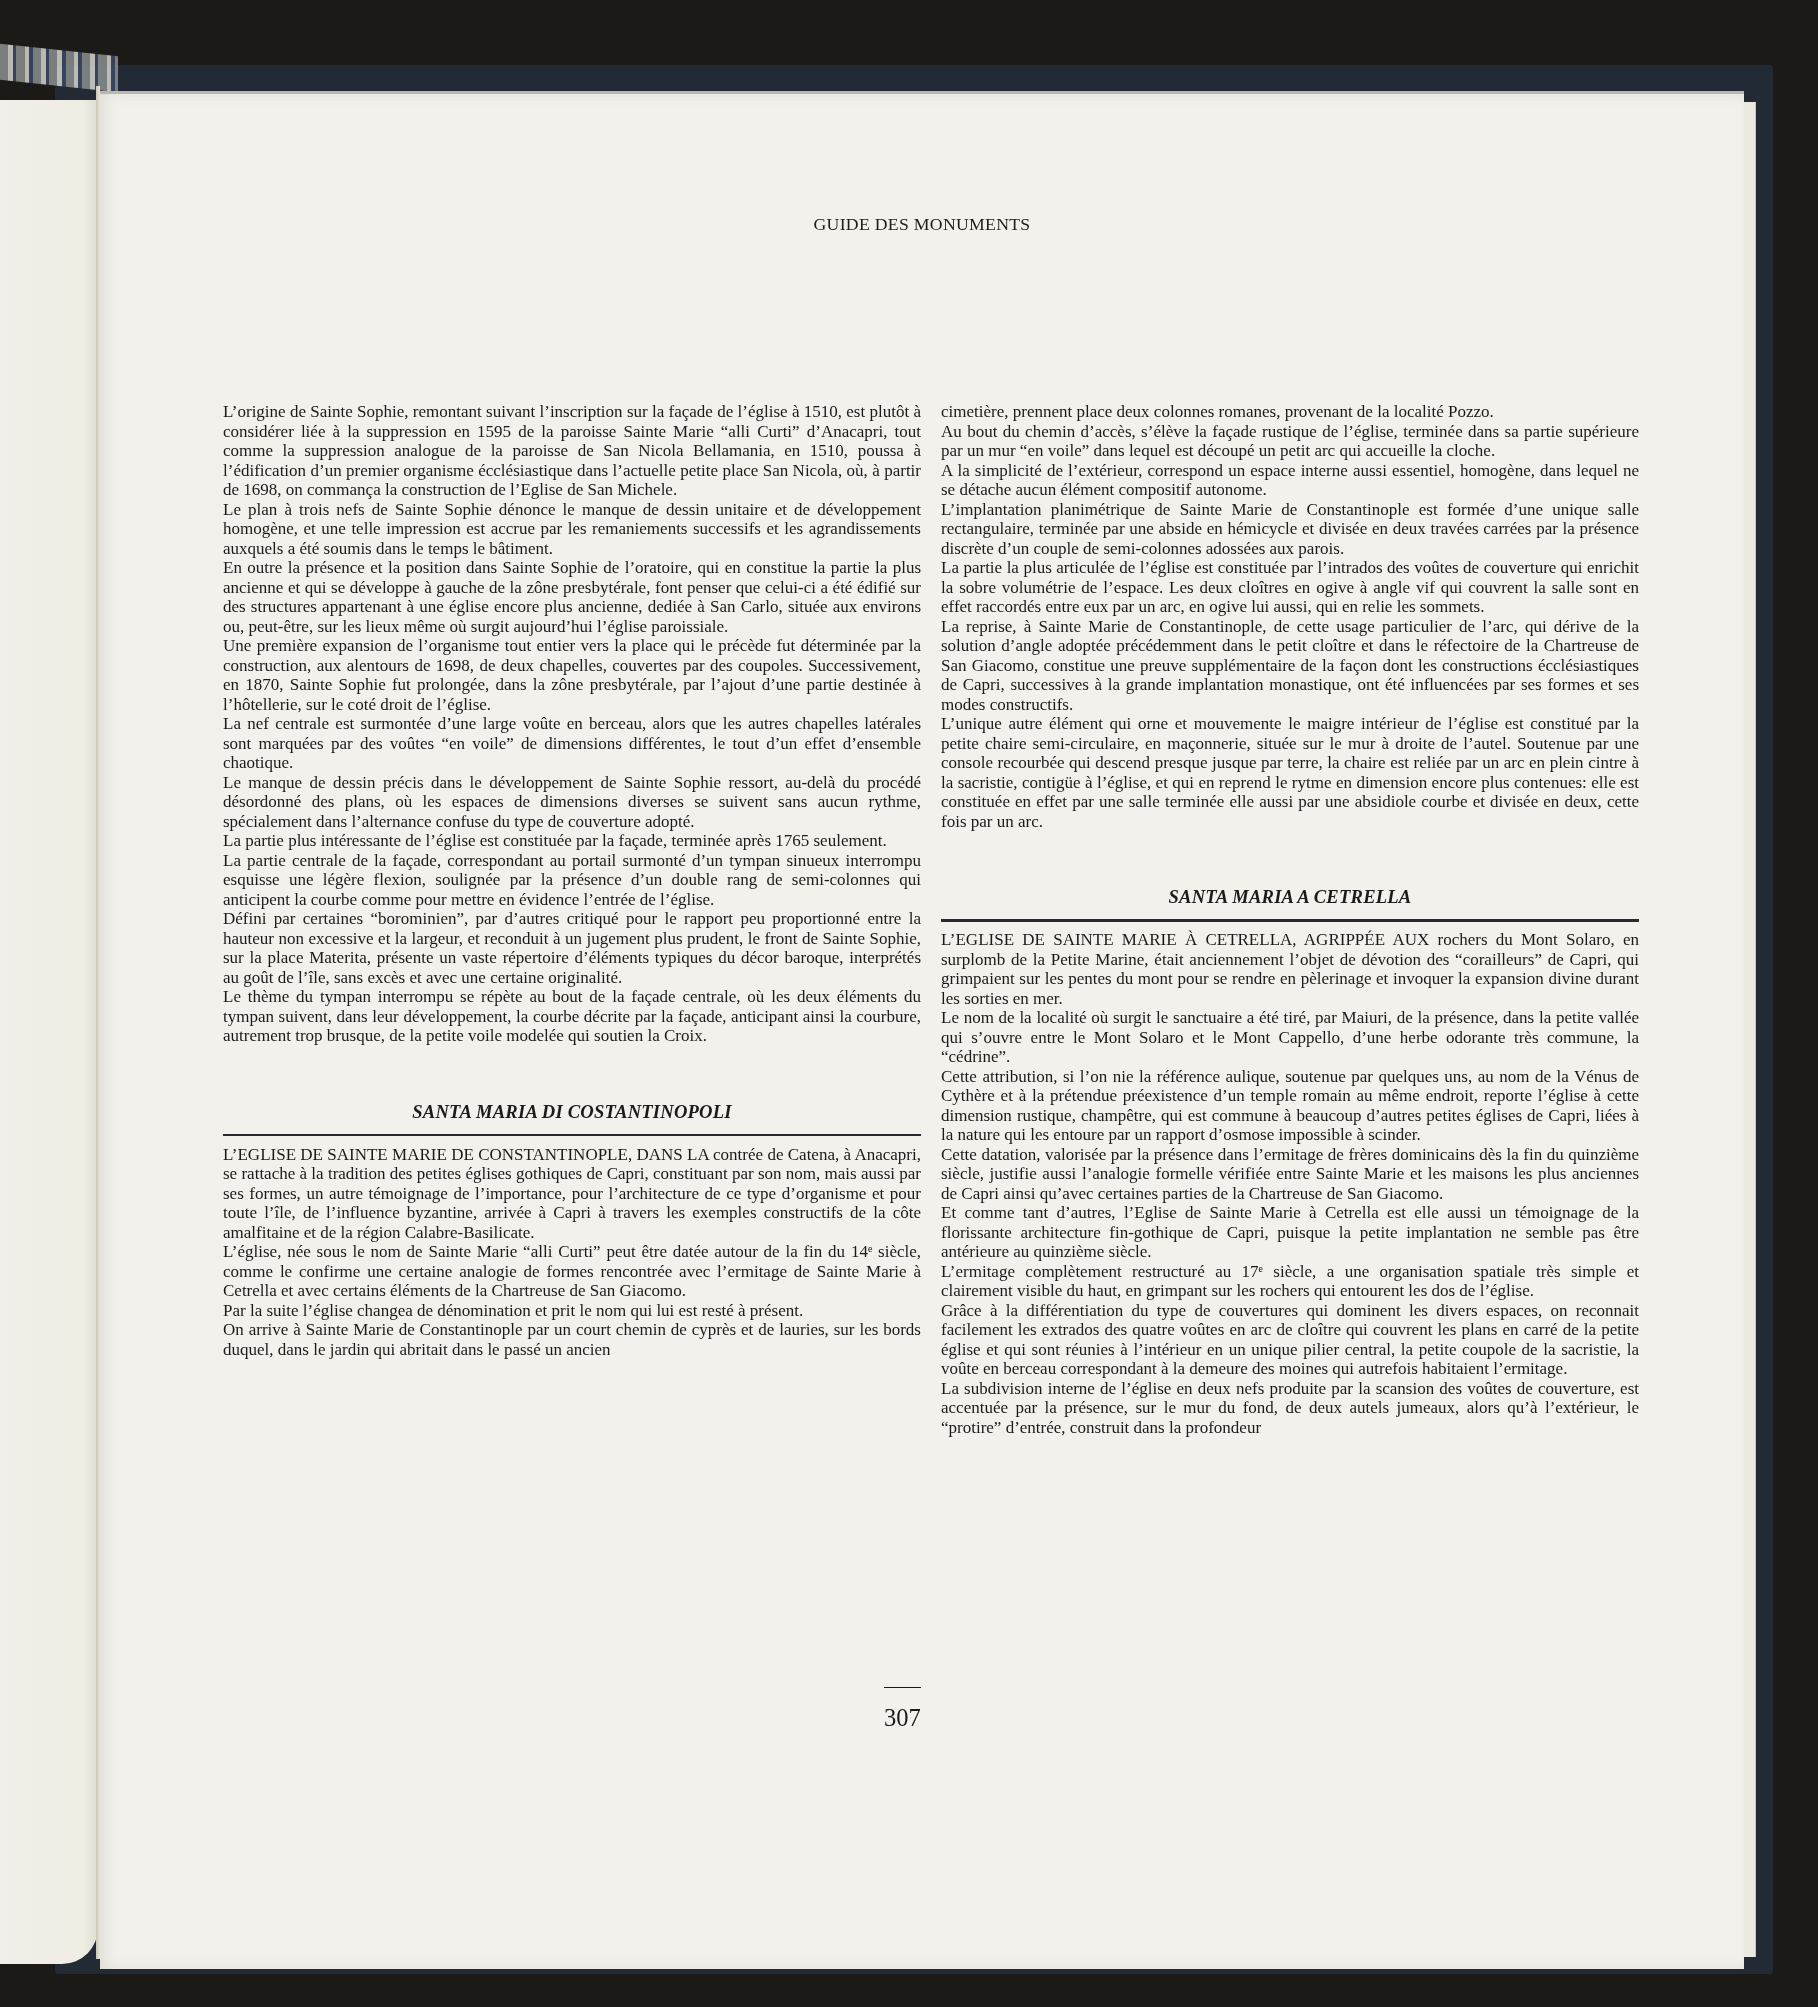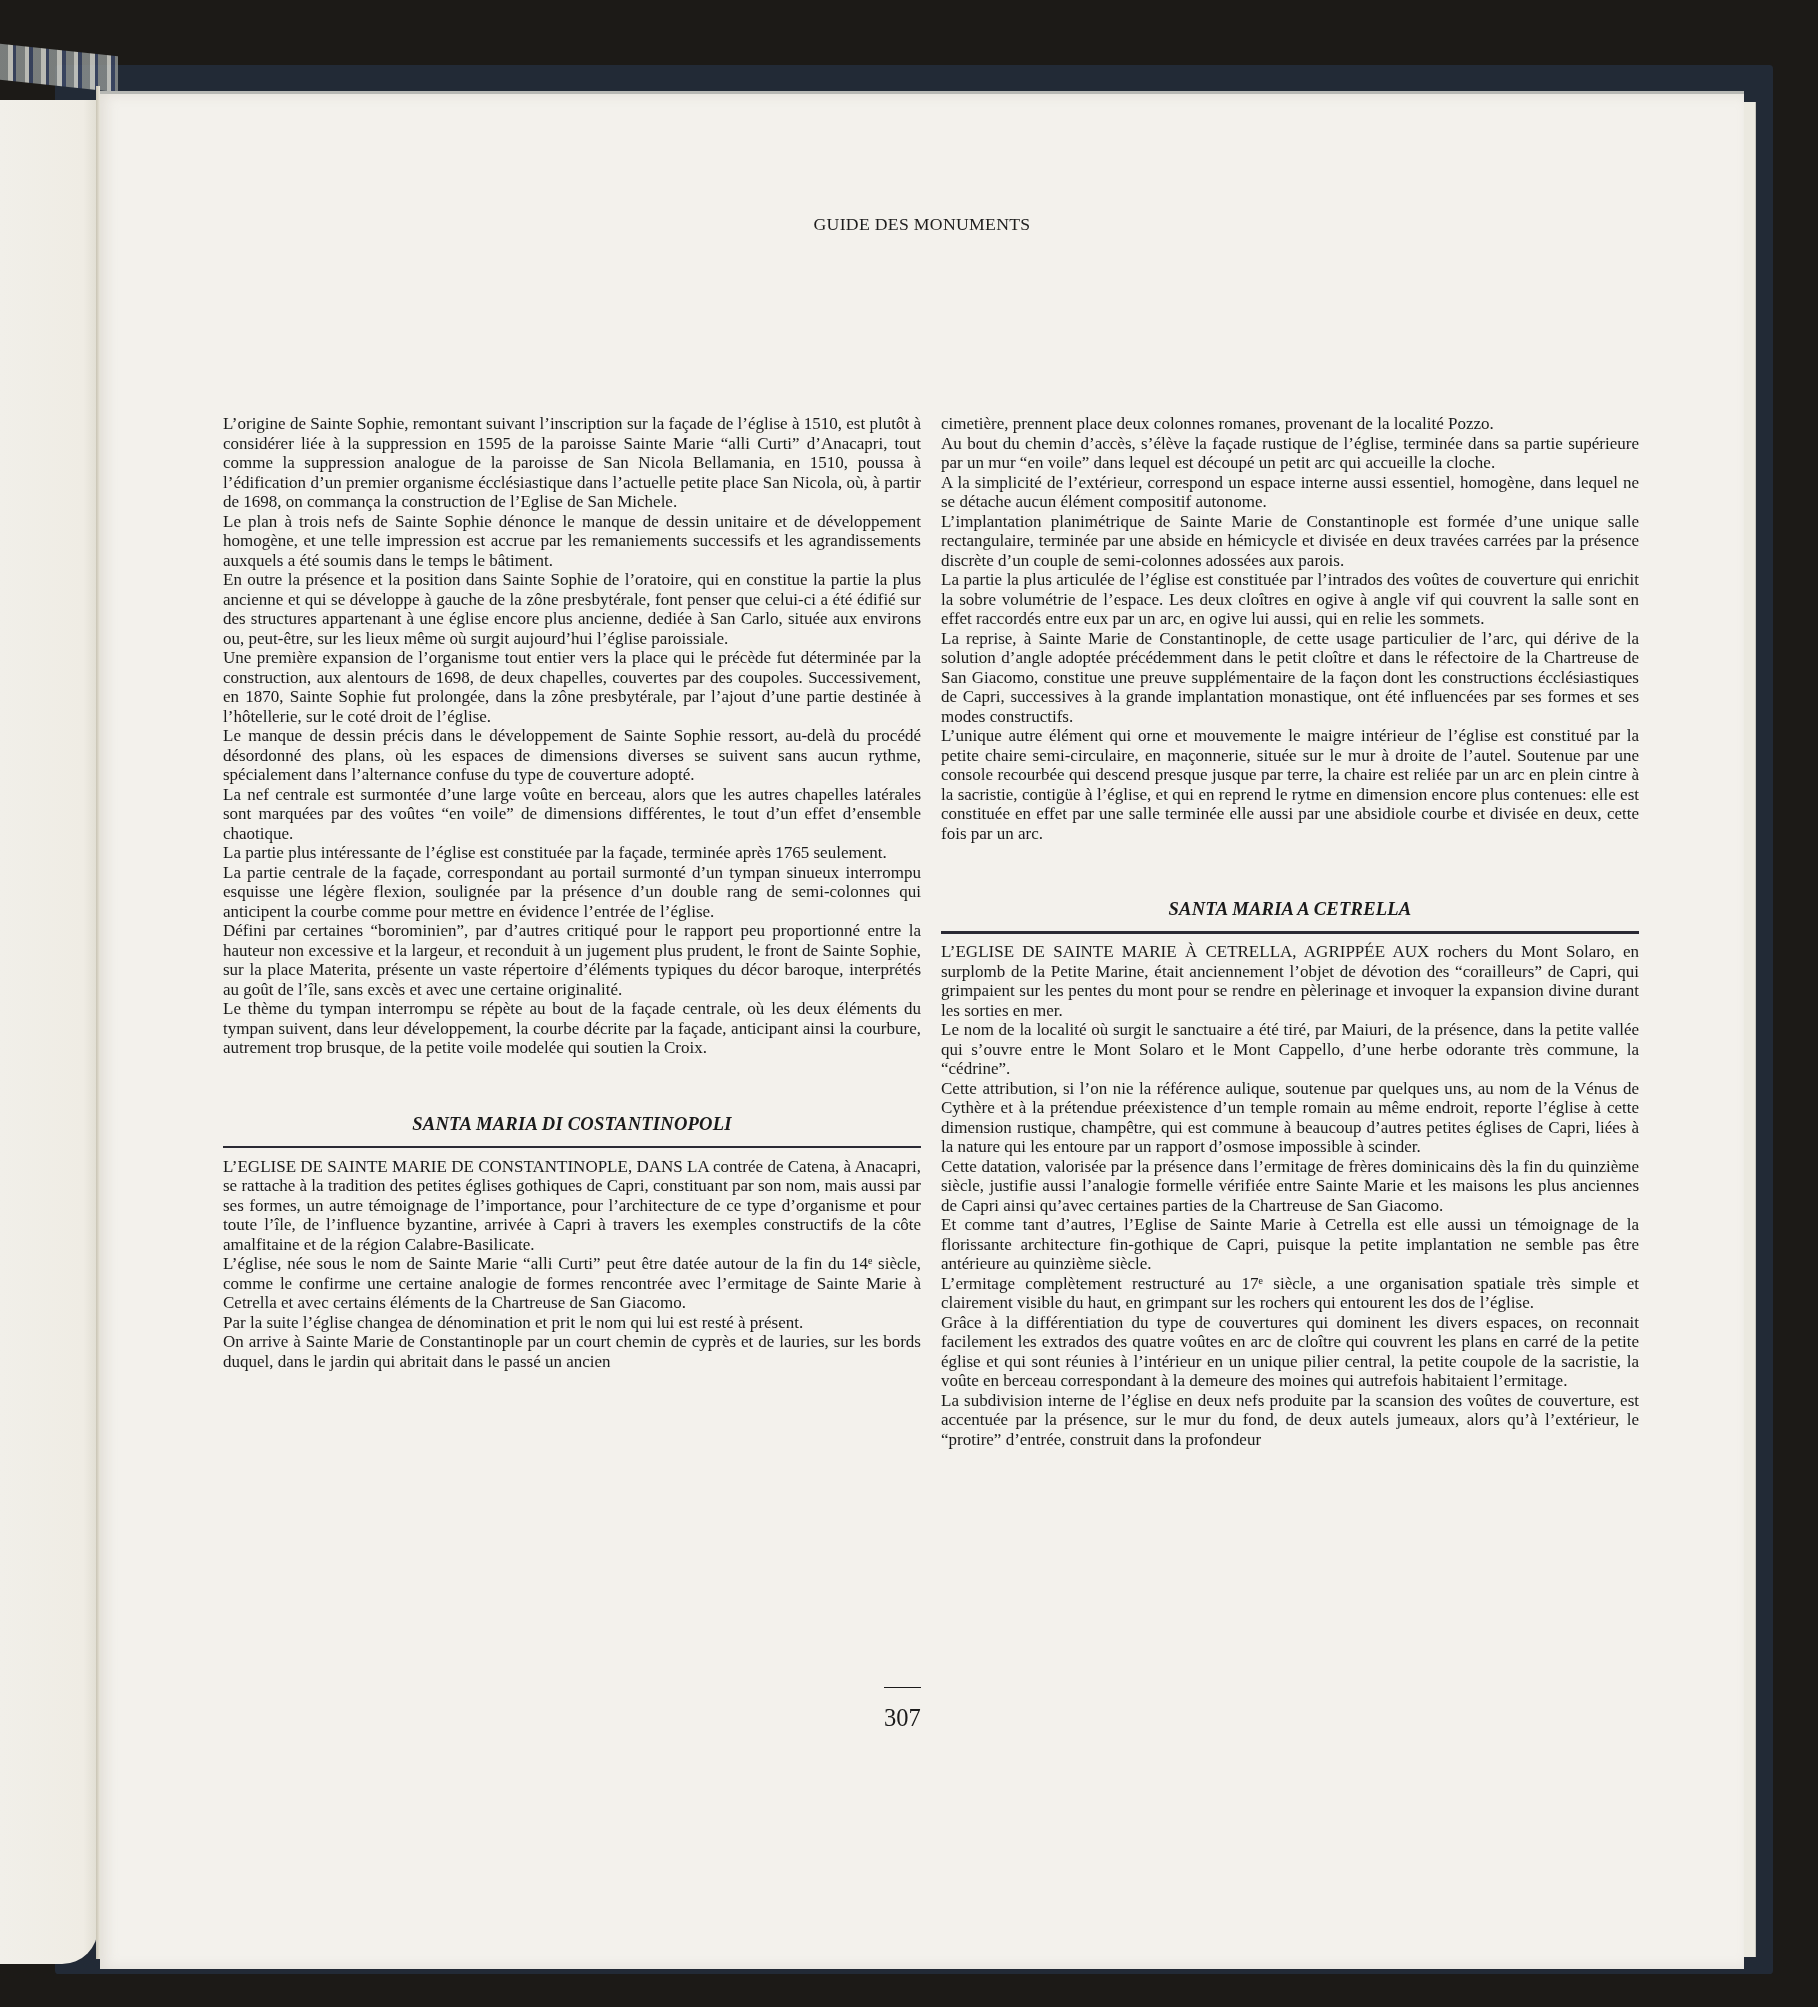--- a/index.html
+++ b/index.html
@@ -81,21 +81,21 @@
       width: 100%;
       top: 120px;
       text-align: center;
       font-weight: normal;
       font-size: 17.7px;
       letter-spacing: 0.3px;
       color: #1d1d1d;
     }
     .col {
       position: absolute;
-      top: 320px;
+      top: 308px;
       width: 698px;
       font-size: 17px;
       line-height: 19.5px;
       color: #1a1a1a;
       text-align: justify;
     }
     .col-left { left: 123px; }
     .col-right { left: 841px; }
     .col p {
       margin: 0;
@@ -137,22 +137,22 @@
 
 <div class="page">
 
   <div class="running-head">GUIDE DES MONUMENTS</div>
 
   <div class="col col-left">
     <p>L’origine de Sainte Sophie, remontant suivant l’inscription sur la façade de l’église à 1510, est plutôt à considérer liée à la suppression en 1595 de la paroisse Sainte Marie “alli Curti” d’Anacapri, tout comme la suppression analogue de la paroisse de San Nicola Bellamania, en 1510, poussa à l’édification d’un premier organisme écclésiastique dans l’actuelle petite place San Nicola, où, à partir de 1698, on commança la construction de l’Eglise de San Michele.</p>
     <p>Le plan à trois nefs de Sainte Sophie dénonce le manque de dessin unitaire et de développement homogène, et une telle impression est accrue par les remaniements successifs et les agrandissements auxquels a été soumis dans le temps le bâtiment.</p>
     <p>En outre la présence et la position dans Sainte Sophie de l’oratoire, qui en constitue la partie la plus ancienne et qui se développe à gauche de la zône presbytérale, font penser que celui-ci a été édifié sur des structures appartenant à une église encore plus ancienne, dediée à San Carlo, située aux environs ou, peut-être, sur les lieux même où surgit aujourd’hui l’église paroissiale.</p>
     <p>Une première expansion de l’organisme tout entier vers la place qui le précède fut déterminée par la construction, aux alentours de 1698, de deux chapelles, couvertes par des coupoles. Successivement, en 1870, Sainte Sophie fut prolongée, dans la zône presbytérale, par l’ajout d’une partie destinée à l’hôtellerie, sur le coté droit de l’église.</p>
+    <p>La nef centrale est surmontée d’une large voûte en berceau, alors que les autres chapelles latérales sont marquées par des voûtes “en voile” de dimensions différentes, le tout d’un effet d’ensemble chaotique.</p>
     <p>Le manque de dessin précis dans le développement de Sainte Sophie ressort, au-delà du procédé désordonné des plans, où les espaces de dimensions diverses se suivent sans aucun rythme, spécialement dans l’alternance confuse du type de couverture adopté.</p>
-    <p>La nef centrale est surmontée d’une large voûte en berceau, alors que les autres chapelles latérales sont marquées par des voûtes “en voile” de dimensions différentes, le tout d’un effet d’ensemble chaotique.</p>
     <p>La partie plus intéressante de l’église est constituée par la façade, terminée après 1765 seulement.</p>
     <p>La partie centrale de la façade, correspondant au portail surmonté d’un tympan sinueux interrompu esquisse une légère flexion, soulignée par la présence d’un double rang de semi-colonnes qui anticipent la courbe comme pour mettre en évidence l’entrée de l’église.</p>
     <p>Défini par certaines “borominien”, par d’autres critiqué pour le rapport peu proportionné entre la hauteur non excessive et la largeur, et reconduit à un jugement plus prudent, le front de Sainte Sophie, sur la place Materita, présente un vaste répertoire d’éléments typiques du décor baroque, interprétés au goût de l’île, sans excès et avec une certaine originalité.</p>
     <p>Le thème du tympan interrompu se répète au bout de la façade centrale, où les deux éléments du tympan suivent, dans leur développement, la courbe décrite par la façade, anticipant ainsi la courbure, autrement trop brusque, de la petite voile modelée qui soutien la Croix.</p>
 
     <div style="height:56px"></div>
     <h2 class="section-title">SANTA MARIA DI COSTANTINOPOLI</h2>
     <div style="height:12.7px"></div>
     <div class="rule"></div>
     <div style="height:8.2px"></div>

